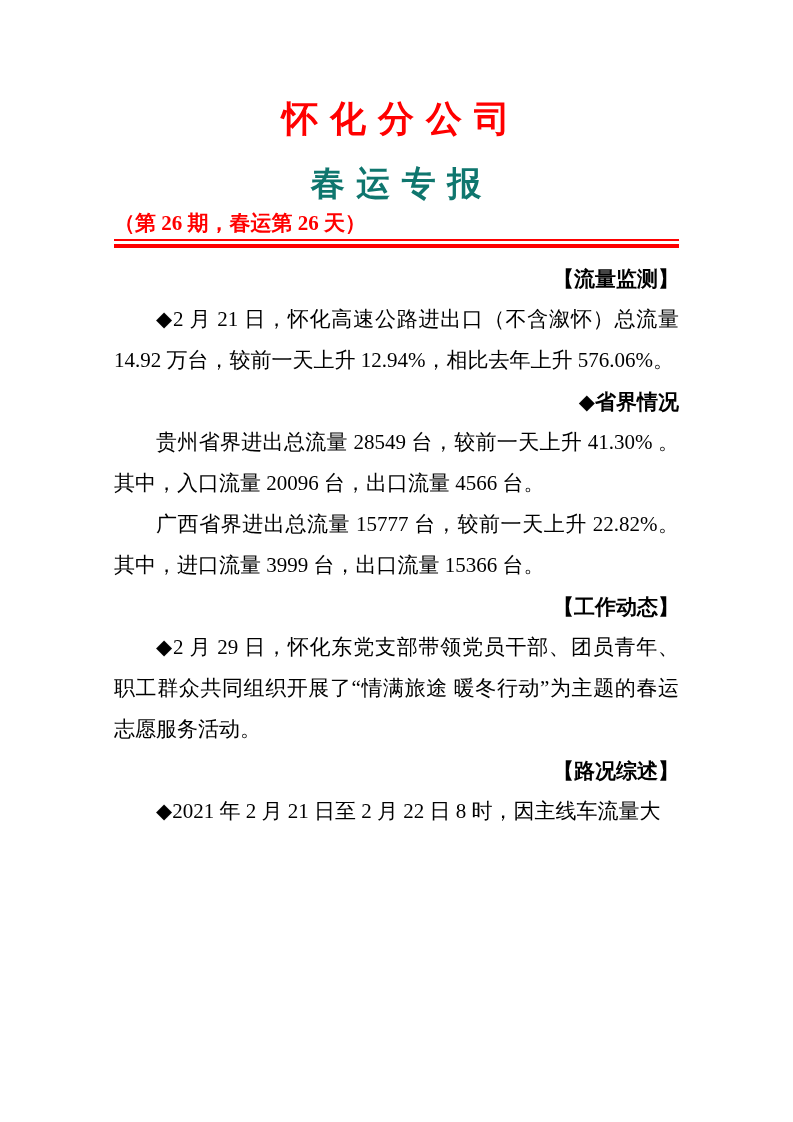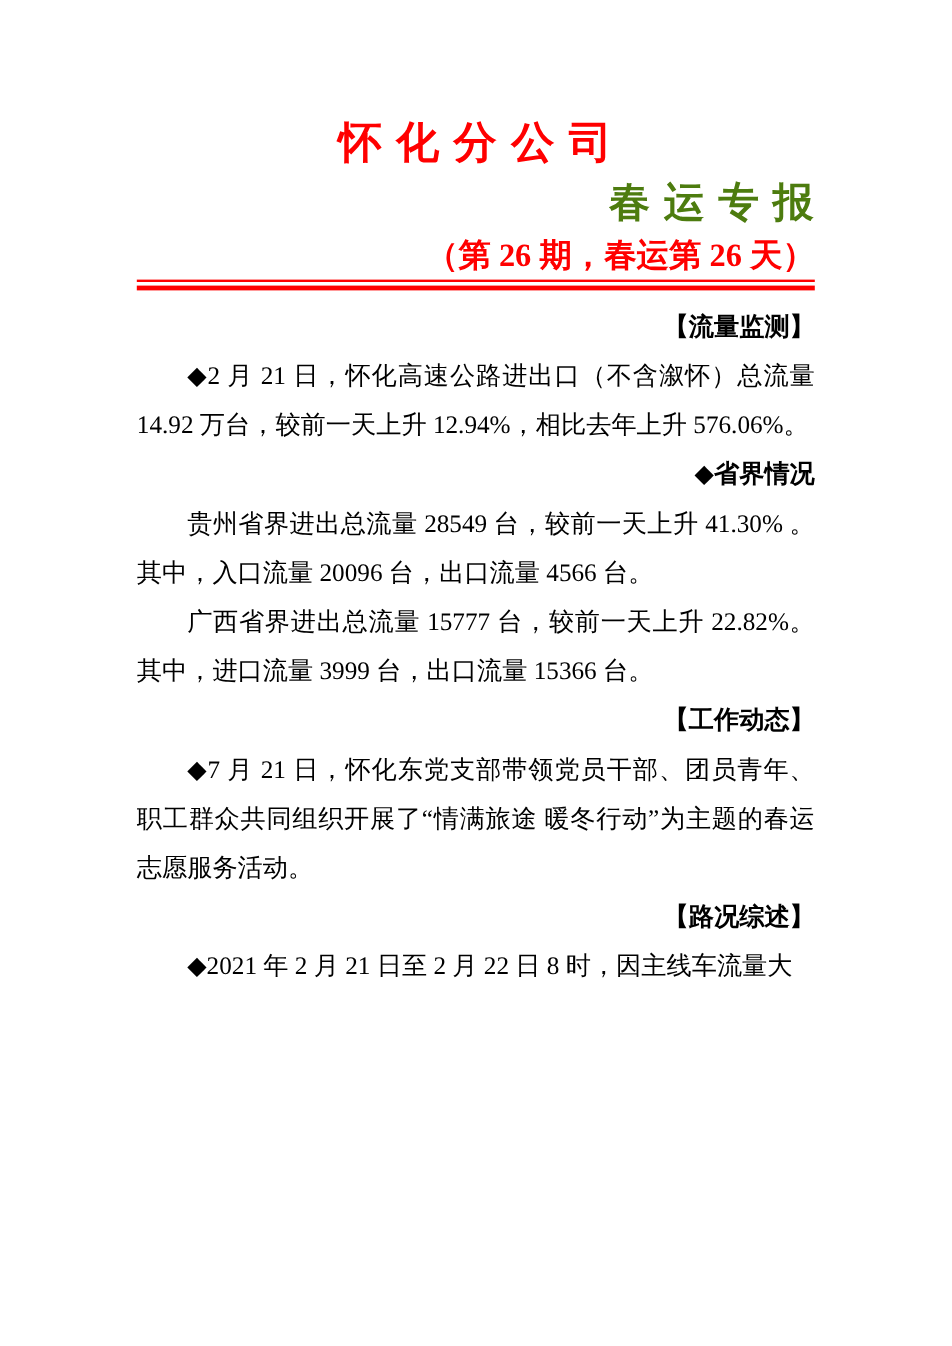--- a/index.html
+++ b/index.html
@@ -23,35 +23,35 @@
     text-align: center;
     color: #ff0000;
     font-family: "Liberation Sans", "DejaVu Sans", sans-serif;
     font-weight: bold;
     font-size: 36px;
     line-height: 1.16;
     letter-spacing: 1px;
     white-space: nowrap;
   }
   .title-sub {
-    text-align: right;
-    color: #4d7c0f;
+    text-align: center;
+    color: #0f766e;
     font-family: "Liberation Sans", "DejaVu Sans", sans-serif;
     font-weight: bold;
     font-size: 34px;
     line-height: 1.16;
     letter-spacing: 1px;
-    margin-top: 10px;
+    margin-top: 24px;
     white-space: nowrap;
   }
   .issue-line {
-    text-align: right;
+    text-align: left;
     color: #ff0000;
     font-weight: bold;
-    font-size: 27px;
+    font-size: 21px;
     line-height: 1.2;
     margin-top: 8px;
     white-space: nowrap;
   }
   .editor-row {
     display: flex;
     justify-content: space-between;
     align-items: baseline;
     margin-top: 15px;
     padding: 0 2px;
@@ -111,18 +111,18 @@
 
   <div class="red-divider"></div>
 
   <div class="doc-body">
     <p class="para heading">【流量监测】</p>
     <p class="para">◆2 月 21 日，怀化高速公路进出口（不含溆怀）总流量 14.92 万台，较前一天上升 12.94%，相比去年上升 576.06%。</p>
     <p class="para heading">◆省界情况</p>
     <p class="para">贵州省界进出总流量 28549 台，较前一天上升 41.30% 。其中，入口流量 20096 台，出口流量 4566 台。</p>
     <p class="para">广西省界进出总流量 15777 台，较前一天上升 22.82%。其中，进口流量 3999 台，出口流量 15366 台。</p>
     <p class="para heading">【工作动态】</p>
-    <p class="para">◆7 月 21 日，怀化东党支部带领党员干部、团员青年、职工群众共同组织开展了“情满旅途 暖冬行动”为主题的春运志愿服务活动。</p>
+    <p class="para">◆2 月 29 日，怀化东党支部带领党员干部、团员青年、职工群众共同组织开展了“情满旅途 暖冬行动”为主题的春运志愿服务活动。</p>
     <p class="para heading">【路况综述】</p>
     <p class="para">◆2021 年 2 月 21 日至 2 月 22 日 8 时，因主线车流量大</p>
   </div>
 
 </div>
 
 </body></html>

